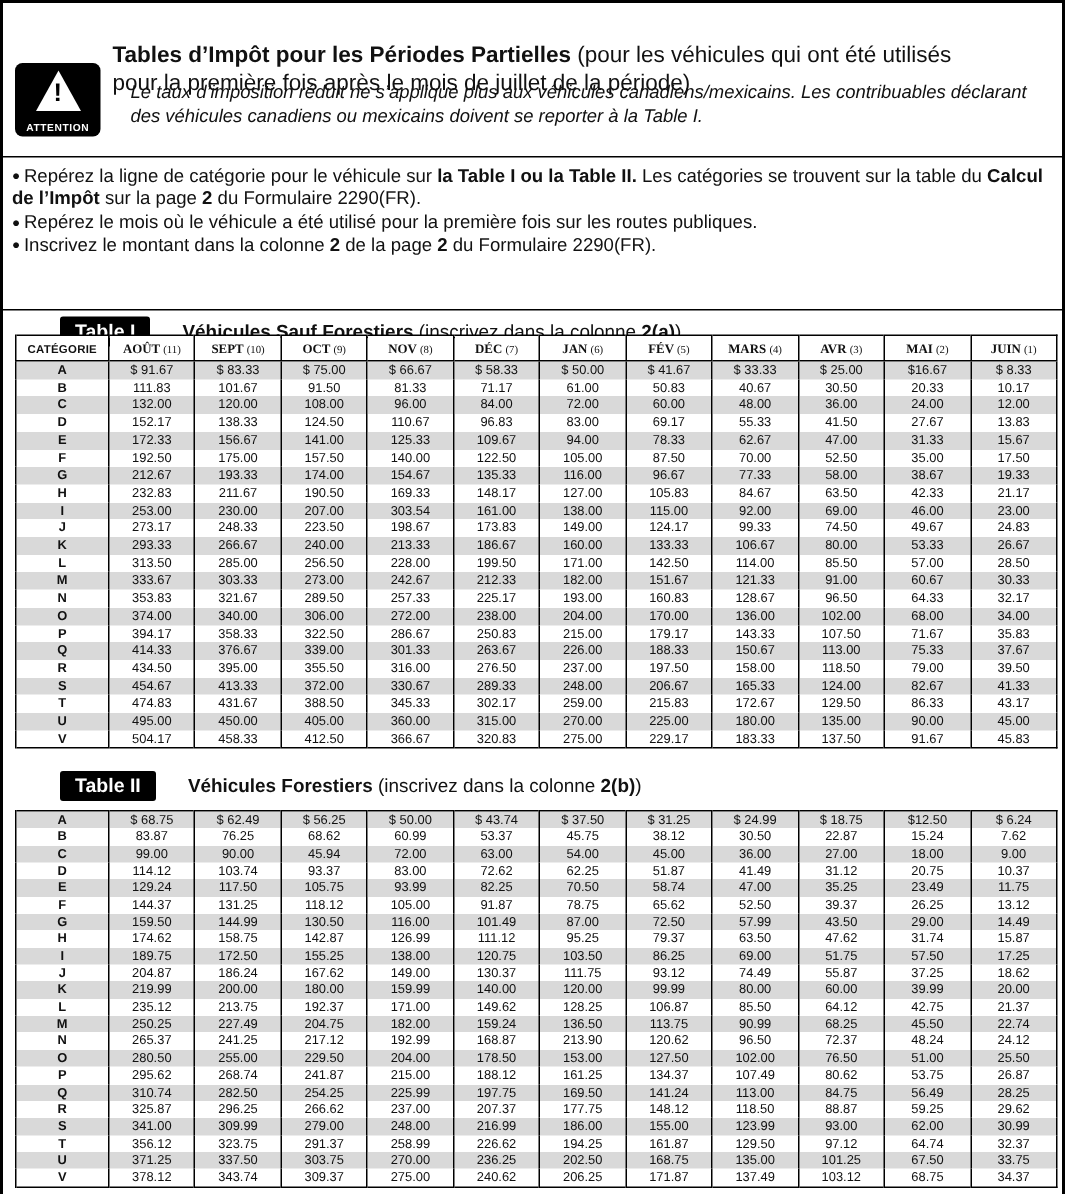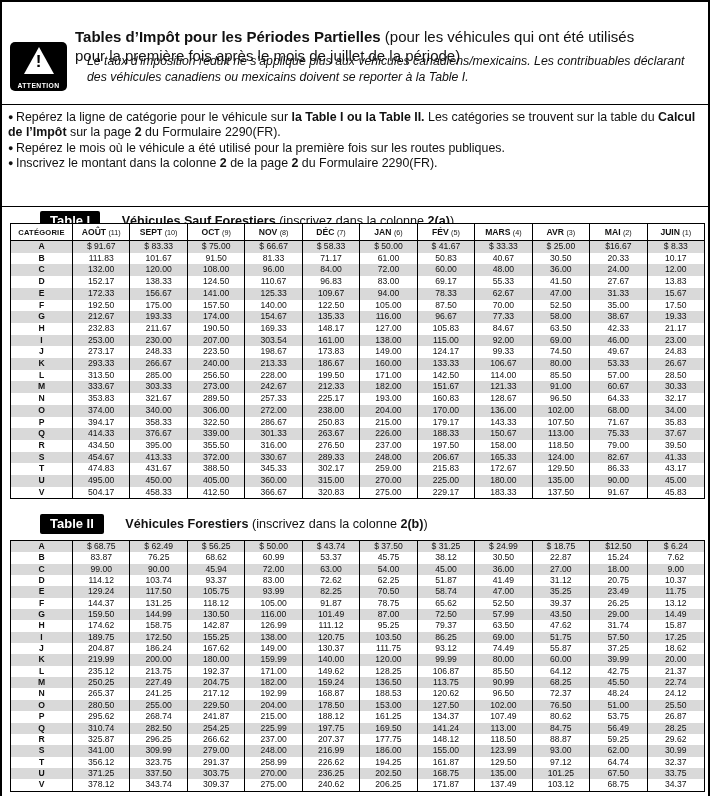--- a/index.html
+++ b/index.html
@@ -38,21 +38,21 @@
   .sec-title { display:inline-block; margin-left:17px; font-size:12.6px; line-height:20px; vertical-align:top; }
 
   table.tax { position:absolute; left:8px; width:695px; border-collapse:collapse; table-layout:fixed;
               border:1.6px solid #000; font-size:8.6px; }
   .tax-1 { top:221px; }
   .tax-2 { top:538px; }
   table.tax col.col-cat { width:62px; }
   table.tax th, table.tax td { border-left:1px solid #000; text-align:center; padding:0; overflow:hidden; white-space:nowrap; }
   table.tax thead th { border-bottom:1.6px solid #000; height:17px; font-weight:bold; background:#fff; }
   .th-cat { font-size:7.6px; letter-spacing:.2px; }
-  .th-month { font-size:8.6px; }
+  .th-month { font-size:8.6px;font-family:Liberation Serif, serif; }
   .th-num { font-weight:normal; font-size:7.2px; }
   .tax-1 tbody td { height:11.7px; line-height:11.7px; }
   .tax-2 tbody td { height:11.35px; line-height:11.35px; }
   table.tax tbody tr:nth-child(odd)  { background:#d9d9d9; }
   table.tax tbody tr:nth-child(even) { background:#fff; }
   td.cat { font-weight:bold; }
 </style>
 </head>
 <body>
 
@@ -627,21 +627,21 @@
           <td>45.50</td>
           <td>22.74</td>
         </tr>
         <tr>
           <td class="cat">N</td>
           <td>265.37</td>
           <td>241.25</td>
           <td>217.12</td>
           <td>192.99</td>
           <td>168.87</td>
-          <td>188.53</td>
+          <td>213.90</td>
           <td>120.62</td>
           <td>96.50</td>
           <td>72.37</td>
           <td>48.24</td>
           <td>24.12</td>
         </tr>
         <tr>
           <td class="cat">O</td>
           <td>280.50</td>
           <td>255.00</td>

